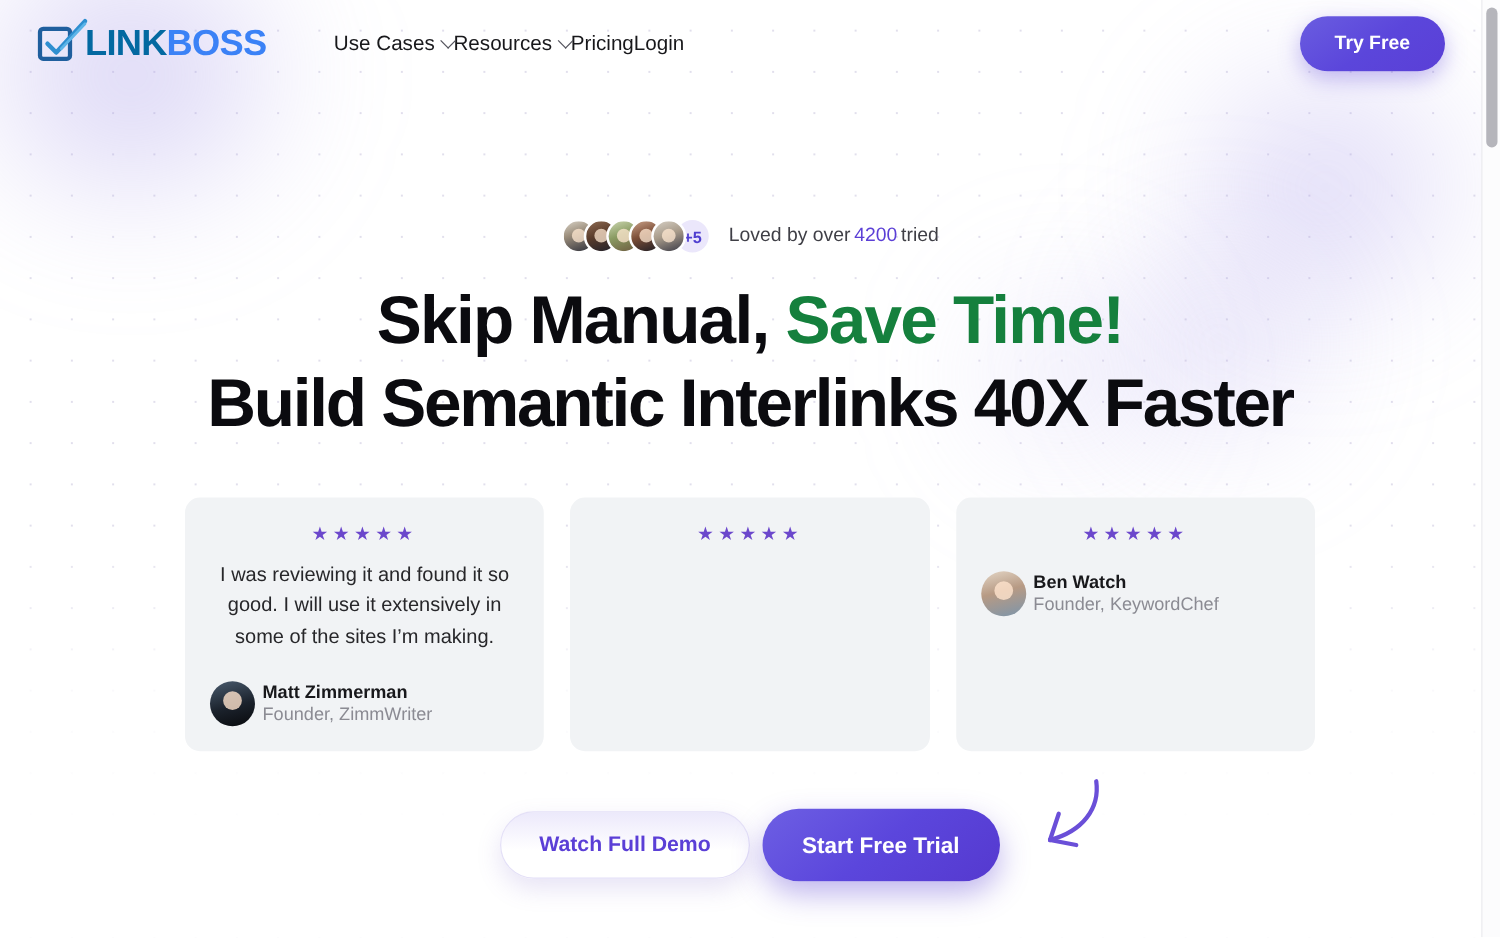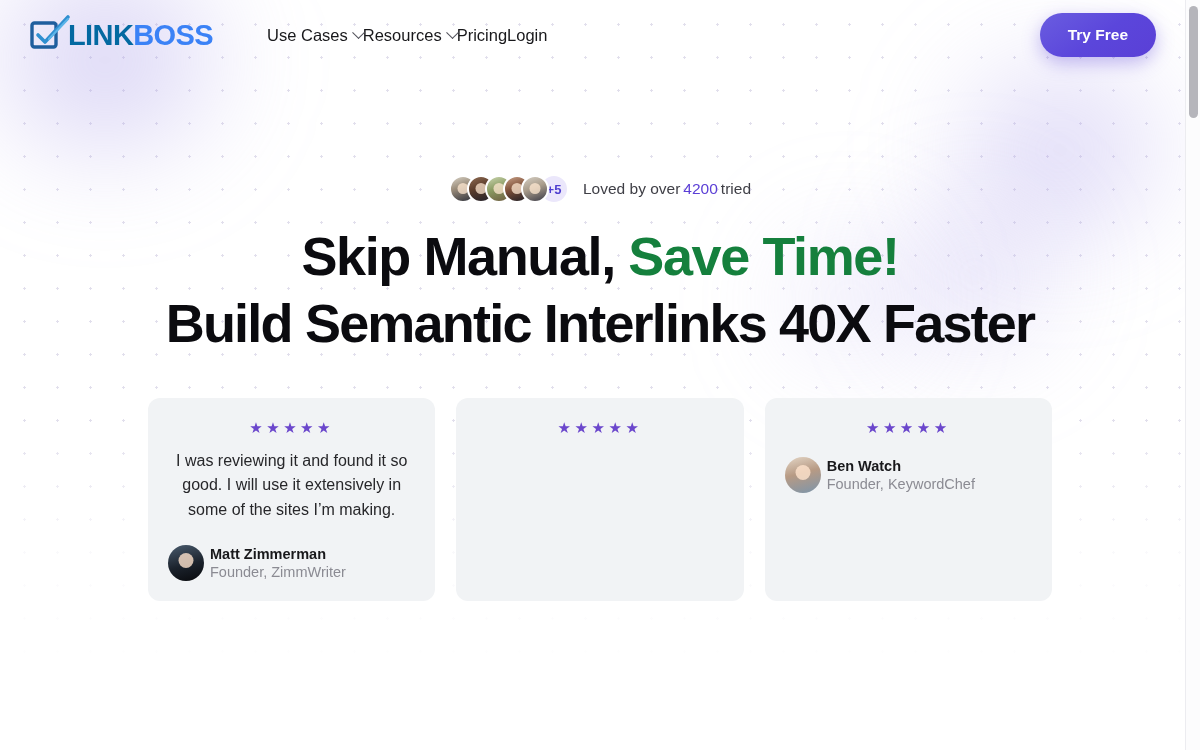--- a/index.html
+++ b/index.html
@@ -435,20 +435,32 @@
             <span class="tavatar tav-ben"></span>
             <span>
               <span class="tname" style="display:block">Ben Watch</span>
               <span class="trole" style="display:block">Founder, KeywordChef</span>
             </span>
           </div>
         </div>
 
       </div>
 
+      <div id="cta-row">
+        <button id="watch-demo-btn">Watch Full Demo</button>
+        <button id="start-trial-btn">Start Free Trial</button>
+
+        <span id="cta-arrow">
+          <svg width="80" height="80" viewBox="0 0 80 80" fill="none">
+            <path d="M63 12 C66 34, 52 52, 26 59" stroke="#6a4fd8" stroke-width="3.4" stroke-linecap="round" fill="none"></path>
+            <path d="M26 59 L33 38" stroke="#6a4fd8" stroke-width="3.4" stroke-linecap="round" fill="none"></path>
+            <path d="M26 59 L47 63" stroke="#6a4fd8" stroke-width="3.4" stroke-linecap="round" fill="none"></path>
+          </svg>
+        </span>
+      </div>
 
     </section>
   </div>
 
   <div id="scrollbar">
     <div id="scrollbar-thumb"></div>
   </div>
 
 </div>
 

